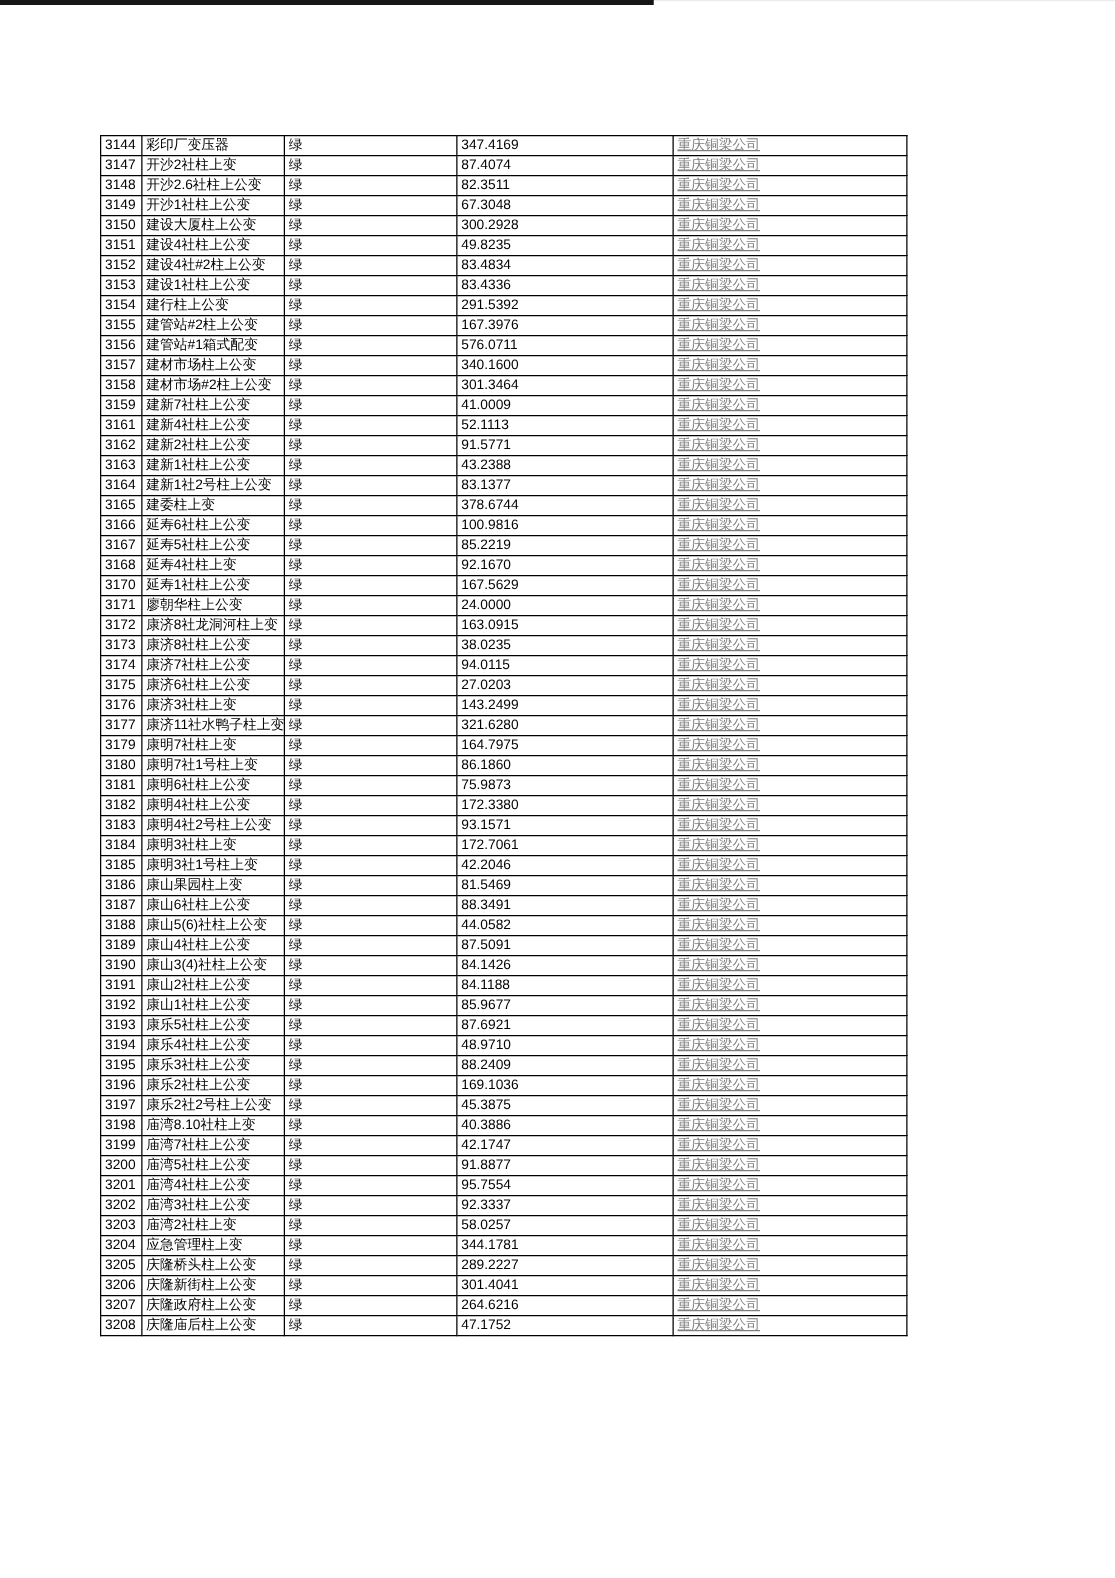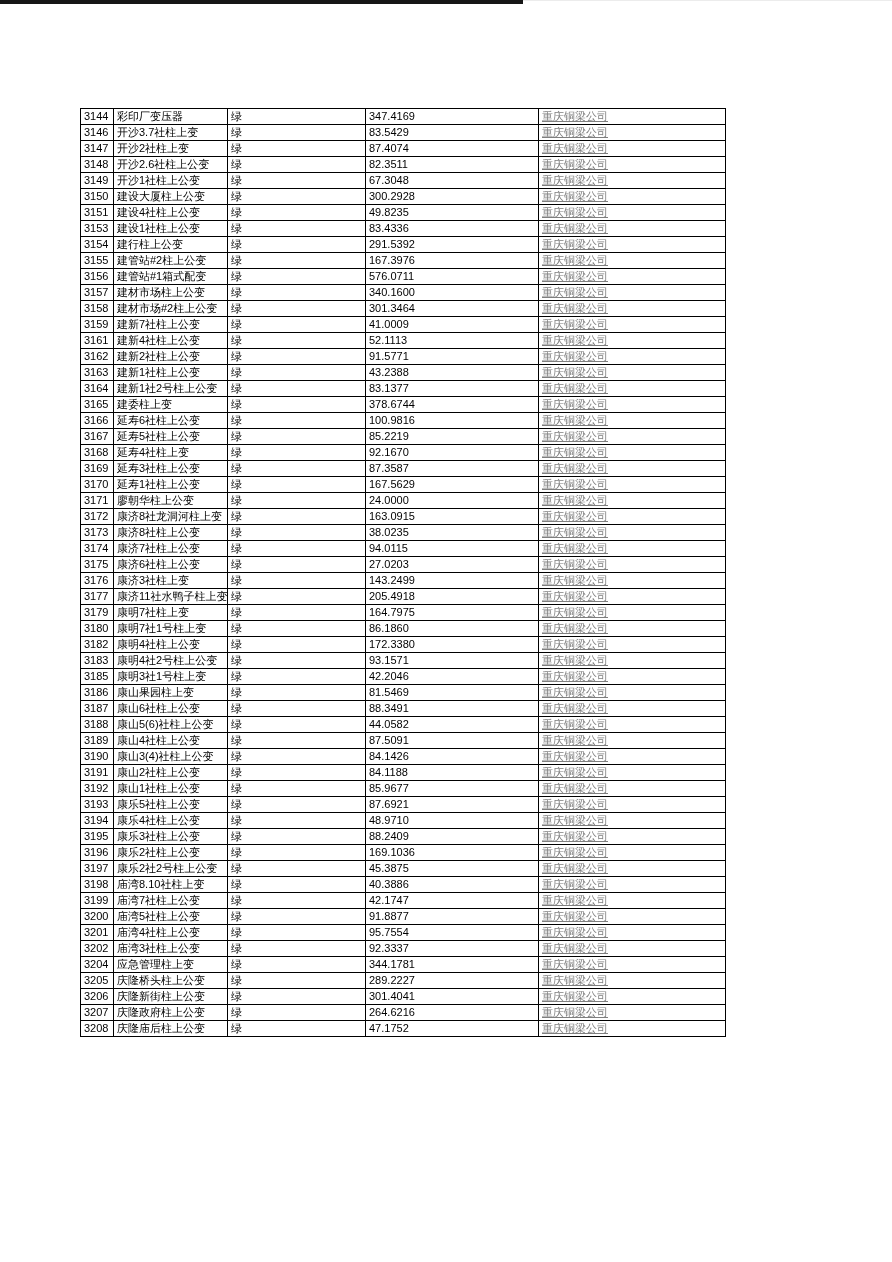--- a/index.html
+++ b/index.html
@@ -73,27 +73,20 @@
     </colgroup>
     <tbody>
         <tr>
           <td class="col-id">3144</td>
           <td class="col-name">彩印厂变压器</td>
           <td class="col-status">绿</td>
           <td class="col-value">347.4169</td>
           <td class="col-company">重庆铜梁公司</td>
         </tr>
         <tr>
-          <td class="col-id">3146</td>
-          <td class="col-name">开沙3.7社柱上变</td>
-          <td class="col-status">绿</td>
-          <td class="col-value">83.5429</td>
-          <td class="col-company">重庆铜梁公司</td>
-        </tr>
-        <tr>
           <td class="col-id">3147</td>
           <td class="col-name">开沙2社柱上变</td>
           <td class="col-status">绿</td>
           <td class="col-value">87.4074</td>
           <td class="col-company">重庆铜梁公司</td>
         </tr>
         <tr>
           <td class="col-id">3148</td>
           <td class="col-name">开沙2.6社柱上公变</td>
           <td class="col-status">绿</td>
@@ -115,20 +108,27 @@
           <td class="col-company">重庆铜梁公司</td>
         </tr>
         <tr>
           <td class="col-id">3151</td>
           <td class="col-name">建设4社柱上公变</td>
           <td class="col-status">绿</td>
           <td class="col-value">49.8235</td>
           <td class="col-company">重庆铜梁公司</td>
         </tr>
         <tr>
+          <td class="col-id">3152</td>
+          <td class="col-name">建设4社#2柱上公变</td>
+          <td class="col-status">绿</td>
+          <td class="col-value">83.4834</td>
+          <td class="col-company">重庆铜梁公司</td>
+        </tr>
+        <tr>
           <td class="col-id">3153</td>
           <td class="col-name">建设1社柱上公变</td>
           <td class="col-status">绿</td>
           <td class="col-value">83.4336</td>
           <td class="col-company">重庆铜梁公司</td>
         </tr>
         <tr>
           <td class="col-id">3154</td>
           <td class="col-name">建行柱上公变</td>
           <td class="col-status">绿</td>
@@ -220,27 +220,20 @@
           <td class="col-company">重庆铜梁公司</td>
         </tr>
         <tr>
           <td class="col-id">3168</td>
           <td class="col-name">延寿4社柱上变</td>
           <td class="col-status">绿</td>
           <td class="col-value">92.1670</td>
           <td class="col-company">重庆铜梁公司</td>
         </tr>
         <tr>
-          <td class="col-id">3169</td>
-          <td class="col-name">延寿3社柱上公变</td>
-          <td class="col-status">绿</td>
-          <td class="col-value">87.3587</td>
-          <td class="col-company">重庆铜梁公司</td>
-        </tr>
-        <tr>
           <td class="col-id">3170</td>
           <td class="col-name">延寿1社柱上公变</td>
           <td class="col-status">绿</td>
           <td class="col-value">167.5629</td>
           <td class="col-company">重庆铜梁公司</td>
         </tr>
         <tr>
           <td class="col-id">3171</td>
           <td class="col-name">廖朝华柱上公变</td>
           <td class="col-status">绿</td>
@@ -279,52 +272,66 @@
           <td class="col-id">3176</td>
           <td class="col-name">康济3社柱上变</td>
           <td class="col-status">绿</td>
           <td class="col-value">143.2499</td>
           <td class="col-company">重庆铜梁公司</td>
         </tr>
         <tr>
           <td class="col-id">3177</td>
           <td class="col-name">康济11社水鸭子柱上变</td>
           <td class="col-status">绿</td>
-          <td class="col-value">205.4918</td>
+          <td class="col-value">321.6280</td>
           <td class="col-company">重庆铜梁公司</td>
         </tr>
         <tr>
           <td class="col-id">3179</td>
           <td class="col-name">康明7社柱上变</td>
           <td class="col-status">绿</td>
           <td class="col-value">164.7975</td>
           <td class="col-company">重庆铜梁公司</td>
         </tr>
         <tr>
           <td class="col-id">3180</td>
           <td class="col-name">康明7社1号柱上变</td>
           <td class="col-status">绿</td>
           <td class="col-value">86.1860</td>
           <td class="col-company">重庆铜梁公司</td>
         </tr>
         <tr>
+          <td class="col-id">3181</td>
+          <td class="col-name">康明6社柱上公变</td>
+          <td class="col-status">绿</td>
+          <td class="col-value">75.9873</td>
+          <td class="col-company">重庆铜梁公司</td>
+        </tr>
+        <tr>
           <td class="col-id">3182</td>
           <td class="col-name">康明4社柱上公变</td>
           <td class="col-status">绿</td>
           <td class="col-value">172.3380</td>
           <td class="col-company">重庆铜梁公司</td>
         </tr>
         <tr>
           <td class="col-id">3183</td>
           <td class="col-name">康明4社2号柱上公变</td>
           <td class="col-status">绿</td>
           <td class="col-value">93.1571</td>
           <td class="col-company">重庆铜梁公司</td>
         </tr>
         <tr>
+          <td class="col-id">3184</td>
+          <td class="col-name">康明3社柱上变</td>
+          <td class="col-status">绿</td>
+          <td class="col-value">172.7061</td>
+          <td class="col-company">重庆铜梁公司</td>
+        </tr>
+        <tr>
           <td class="col-id">3185</td>
           <td class="col-name">康明3社1号柱上变</td>
           <td class="col-status">绿</td>
           <td class="col-value">42.2046</td>
           <td class="col-company">重庆铜梁公司</td>
         </tr>
         <tr>
           <td class="col-id">3186</td>
           <td class="col-name">康山果园柱上变</td>
           <td class="col-status">绿</td>
@@ -434,20 +441,27 @@
           <td class="col-name">庙湾4社柱上公变</td>
           <td class="col-status">绿</td>
           <td class="col-value">95.7554</td>
           <td class="col-company">重庆铜梁公司</td>
         </tr>
         <tr>
           <td class="col-id">3202</td>
           <td class="col-name">庙湾3社柱上公变</td>
           <td class="col-status">绿</td>
           <td class="col-value">92.3337</td>
+          <td class="col-company">重庆铜梁公司</td>
+        </tr>
+        <tr>
+          <td class="col-id">3203</td>
+          <td class="col-name">庙湾2社柱上变</td>
+          <td class="col-status">绿</td>
+          <td class="col-value">58.0257</td>
           <td class="col-company">重庆铜梁公司</td>
         </tr>
         <tr>
           <td class="col-id">3204</td>
           <td class="col-name">应急管理柱上变</td>
           <td class="col-status">绿</td>
           <td class="col-value">344.1781</td>
           <td class="col-company">重庆铜梁公司</td>
         </tr>
         <tr>

